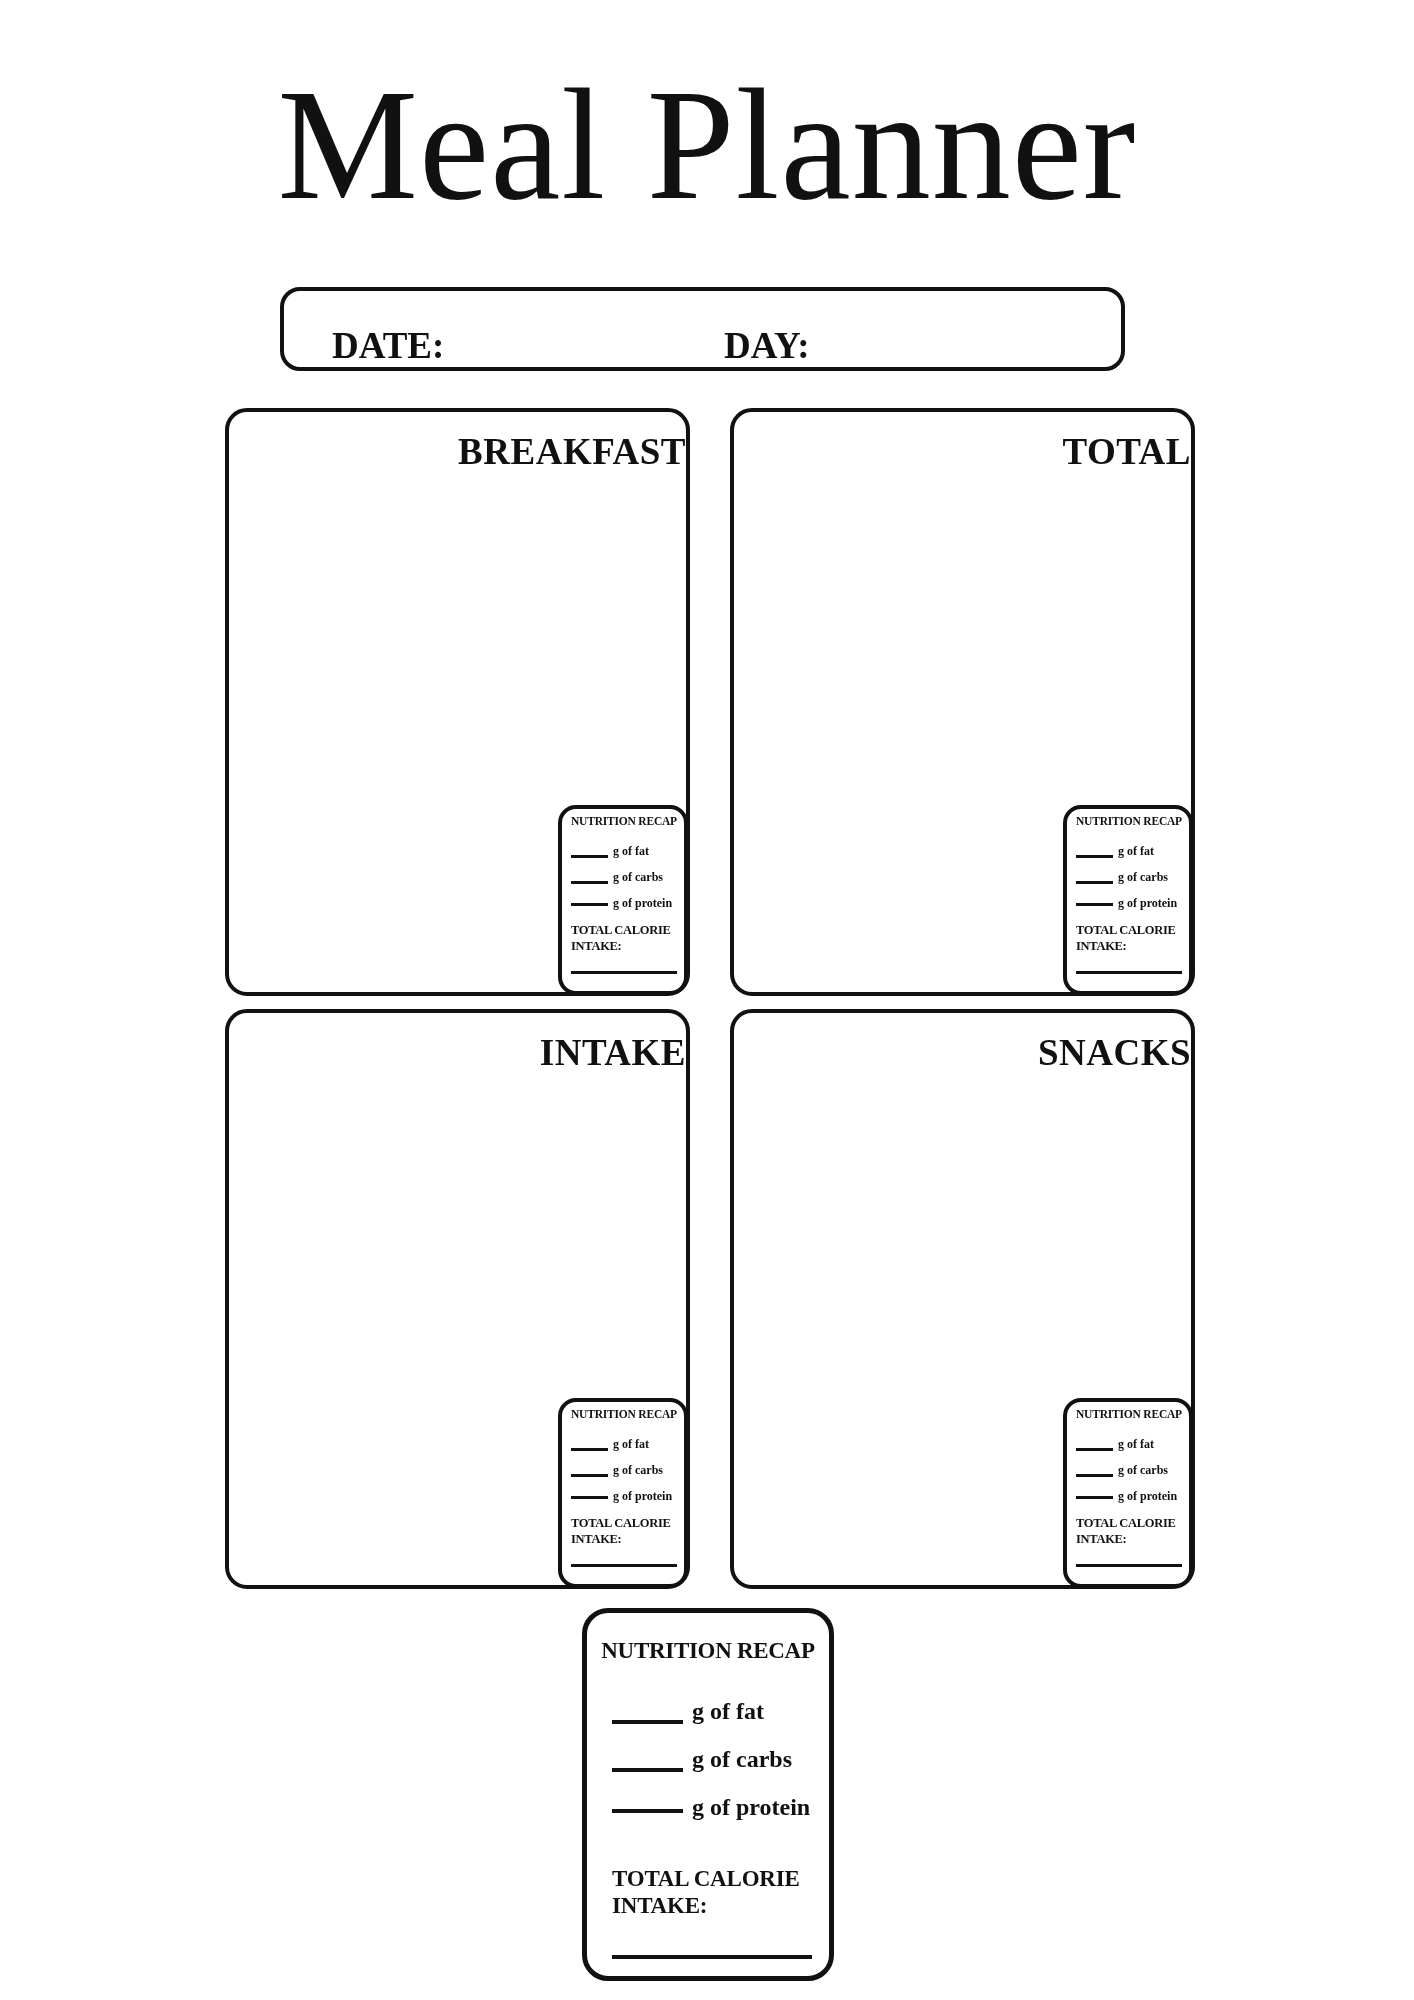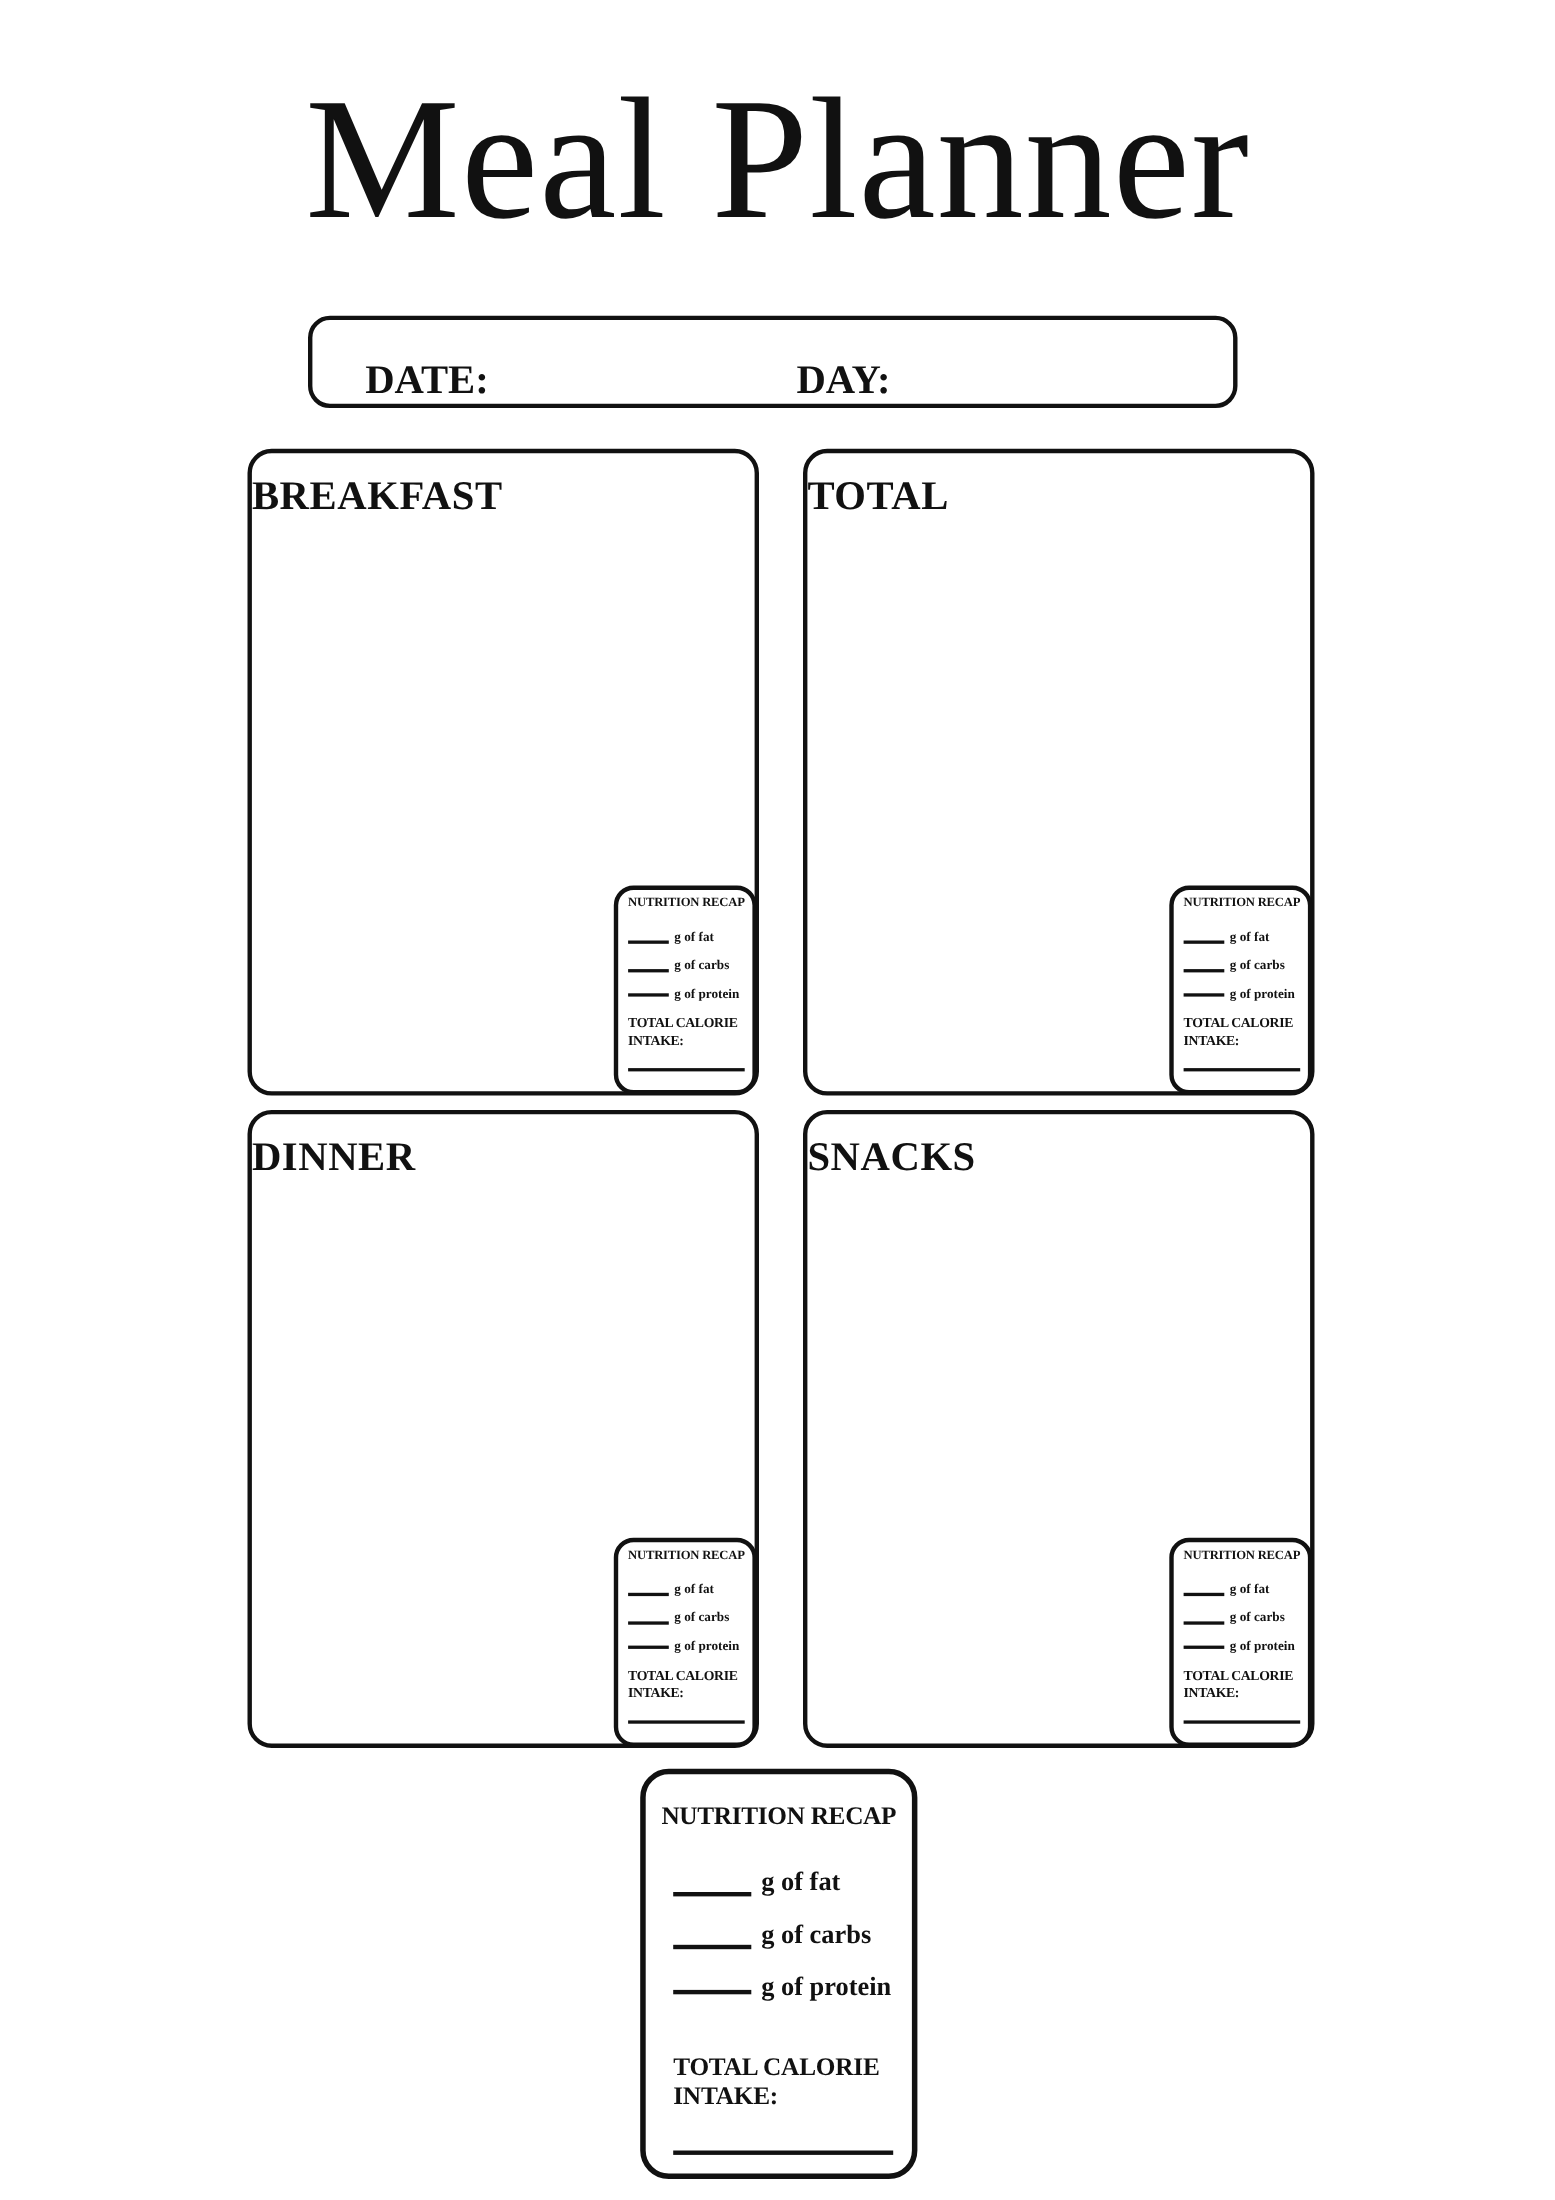--- a/index.html
+++ b/index.html
@@ -35,22 +35,22 @@
   .meal {
     position:absolute; width:465px;
     border:4px solid var(--ink); border-radius:22px;
     background:var(--paper);
   }
   .meal.breakfast { left:225px; top:408px;  height:588px; }
   .meal.lunch     { left:730px; top:408px;  height:588px; }
   .meal.dinner    { left:225px; top:1009px; height:580px; }
   .meal.snacks    { left:730px; top:1009px; height:580px; }
   .meal h2 {
-    margin-top:18px; text-align:left;
-    font-size:37px; font-weight:bold; letter-spacing:0.5px;
+    margin-top:18px; text-align:right;
+    font-size:37px; font-weight:bold; letter-spacing:0.5px;padding-left:12px;
   }
 
   
   .mini {
     position:absolute; right:-2px; bottom:-3px;
     width:130px; height:190px;
     background:var(--paper);
     border:4px solid var(--ink); border-radius:18px;
     padding:6px 4px 0 9px;
     font-weight:bold;
@@ -154,21 +154,21 @@
       <div class="row protein">
         <span class="blank mid"></span>
         <span>g of protein</span>
       </div>
       <div class="tci">TOTAL CALORIE INTAKE:</div>
       <div class="total-line"></div>
     </div>
   </section>
 
   <section class="meal dinner">
-    <h2>DINNER</h2>
+    <h2>INTAKE</h2>
     <div class="mini">
       <div class="r-title">NUTRITION RECAP</div>
       <div class="row fat">
         <span class="blank low"></span>
         <span>g of fat</span>
       </div>
       <div class="row carbs">
         <span class="blank low"></span>
         <span>g of carbs</span>
       </div>

